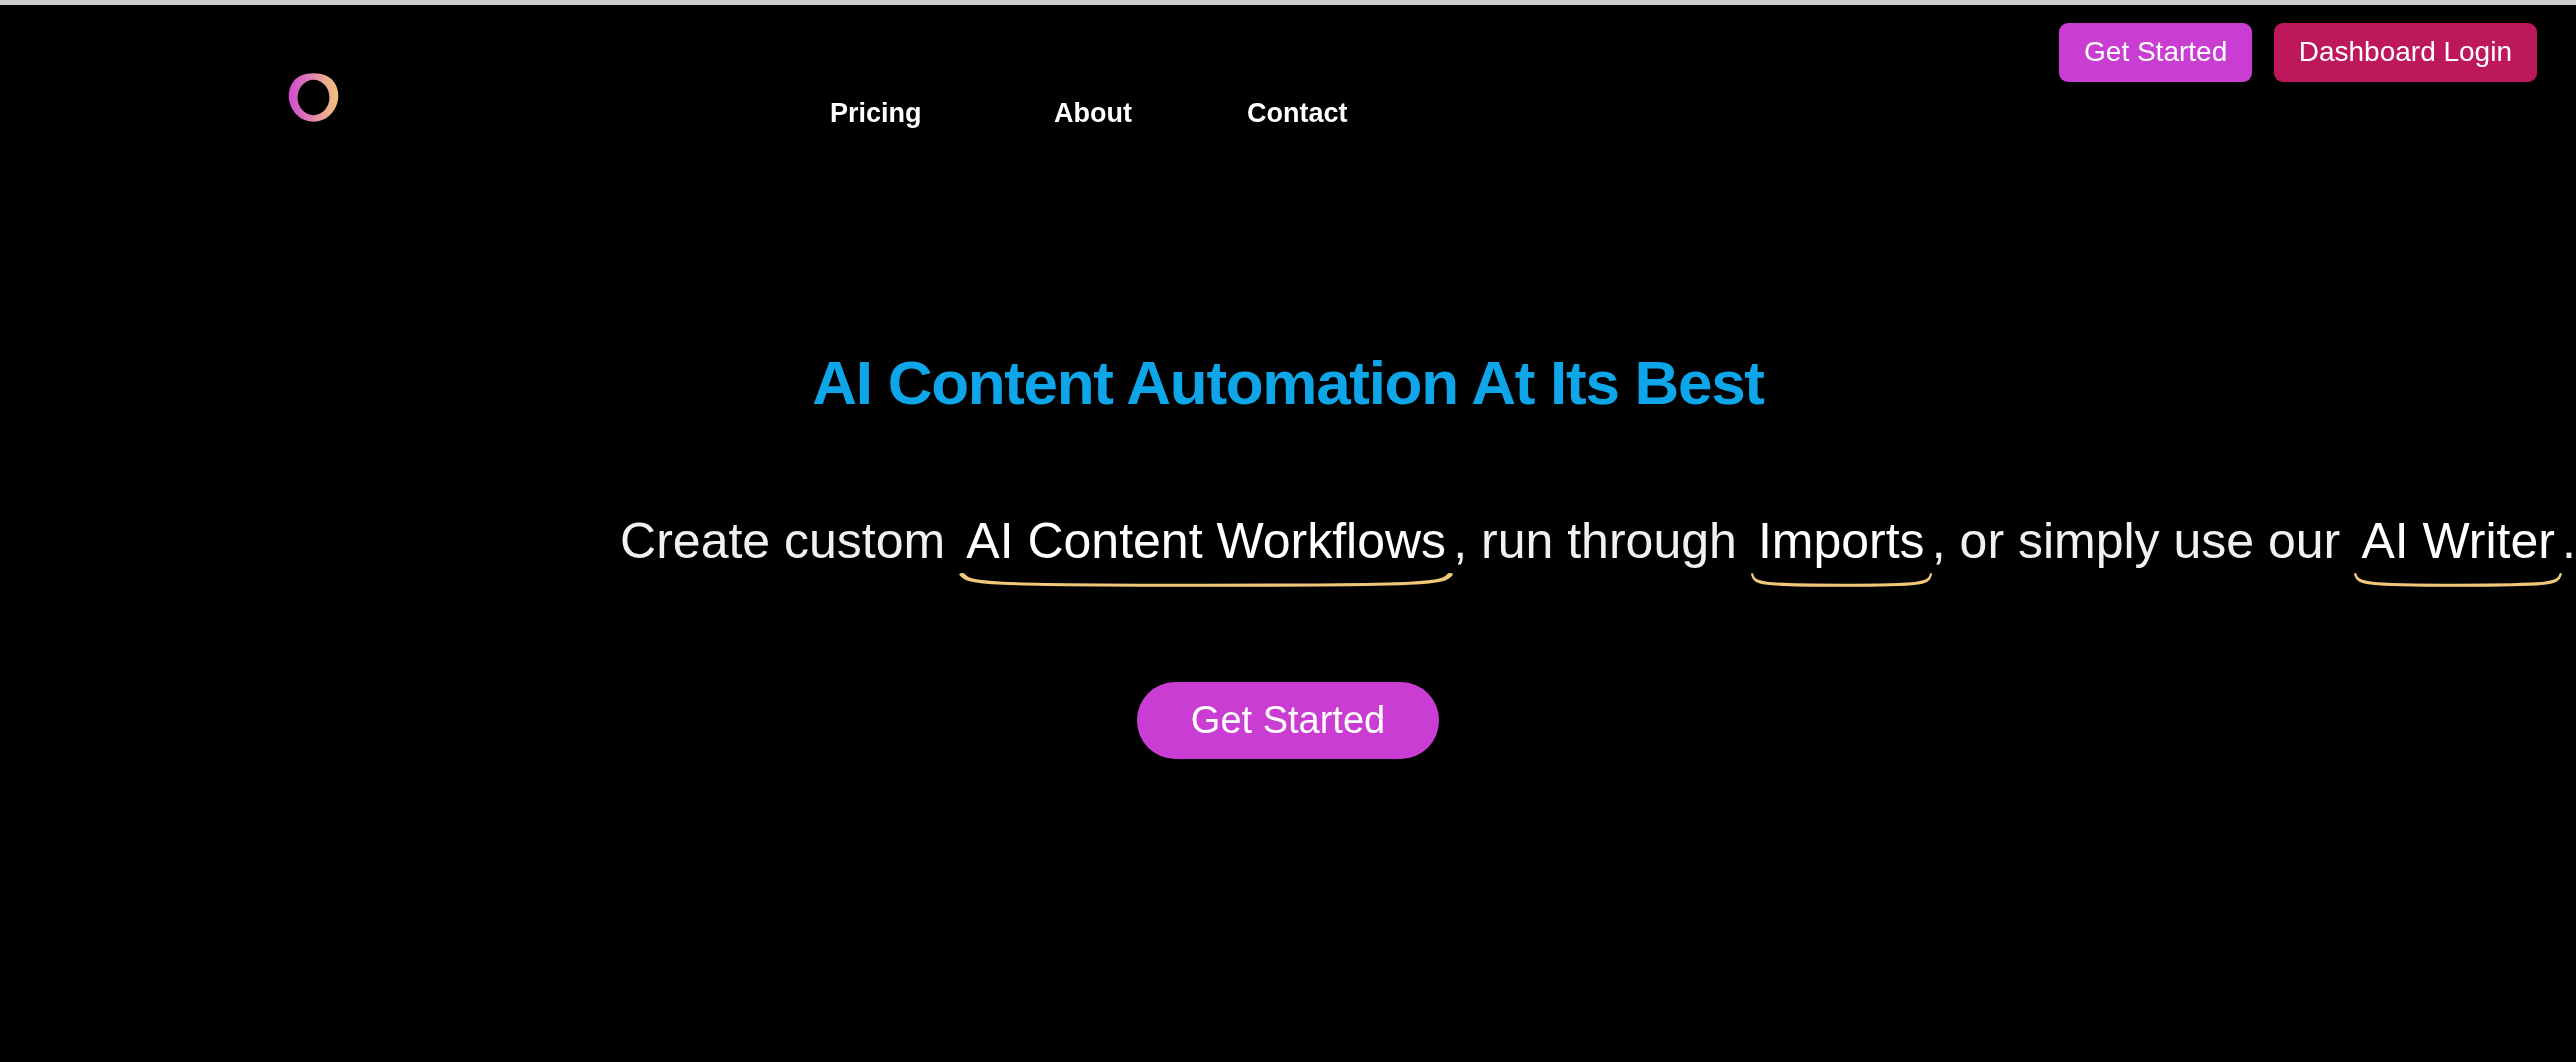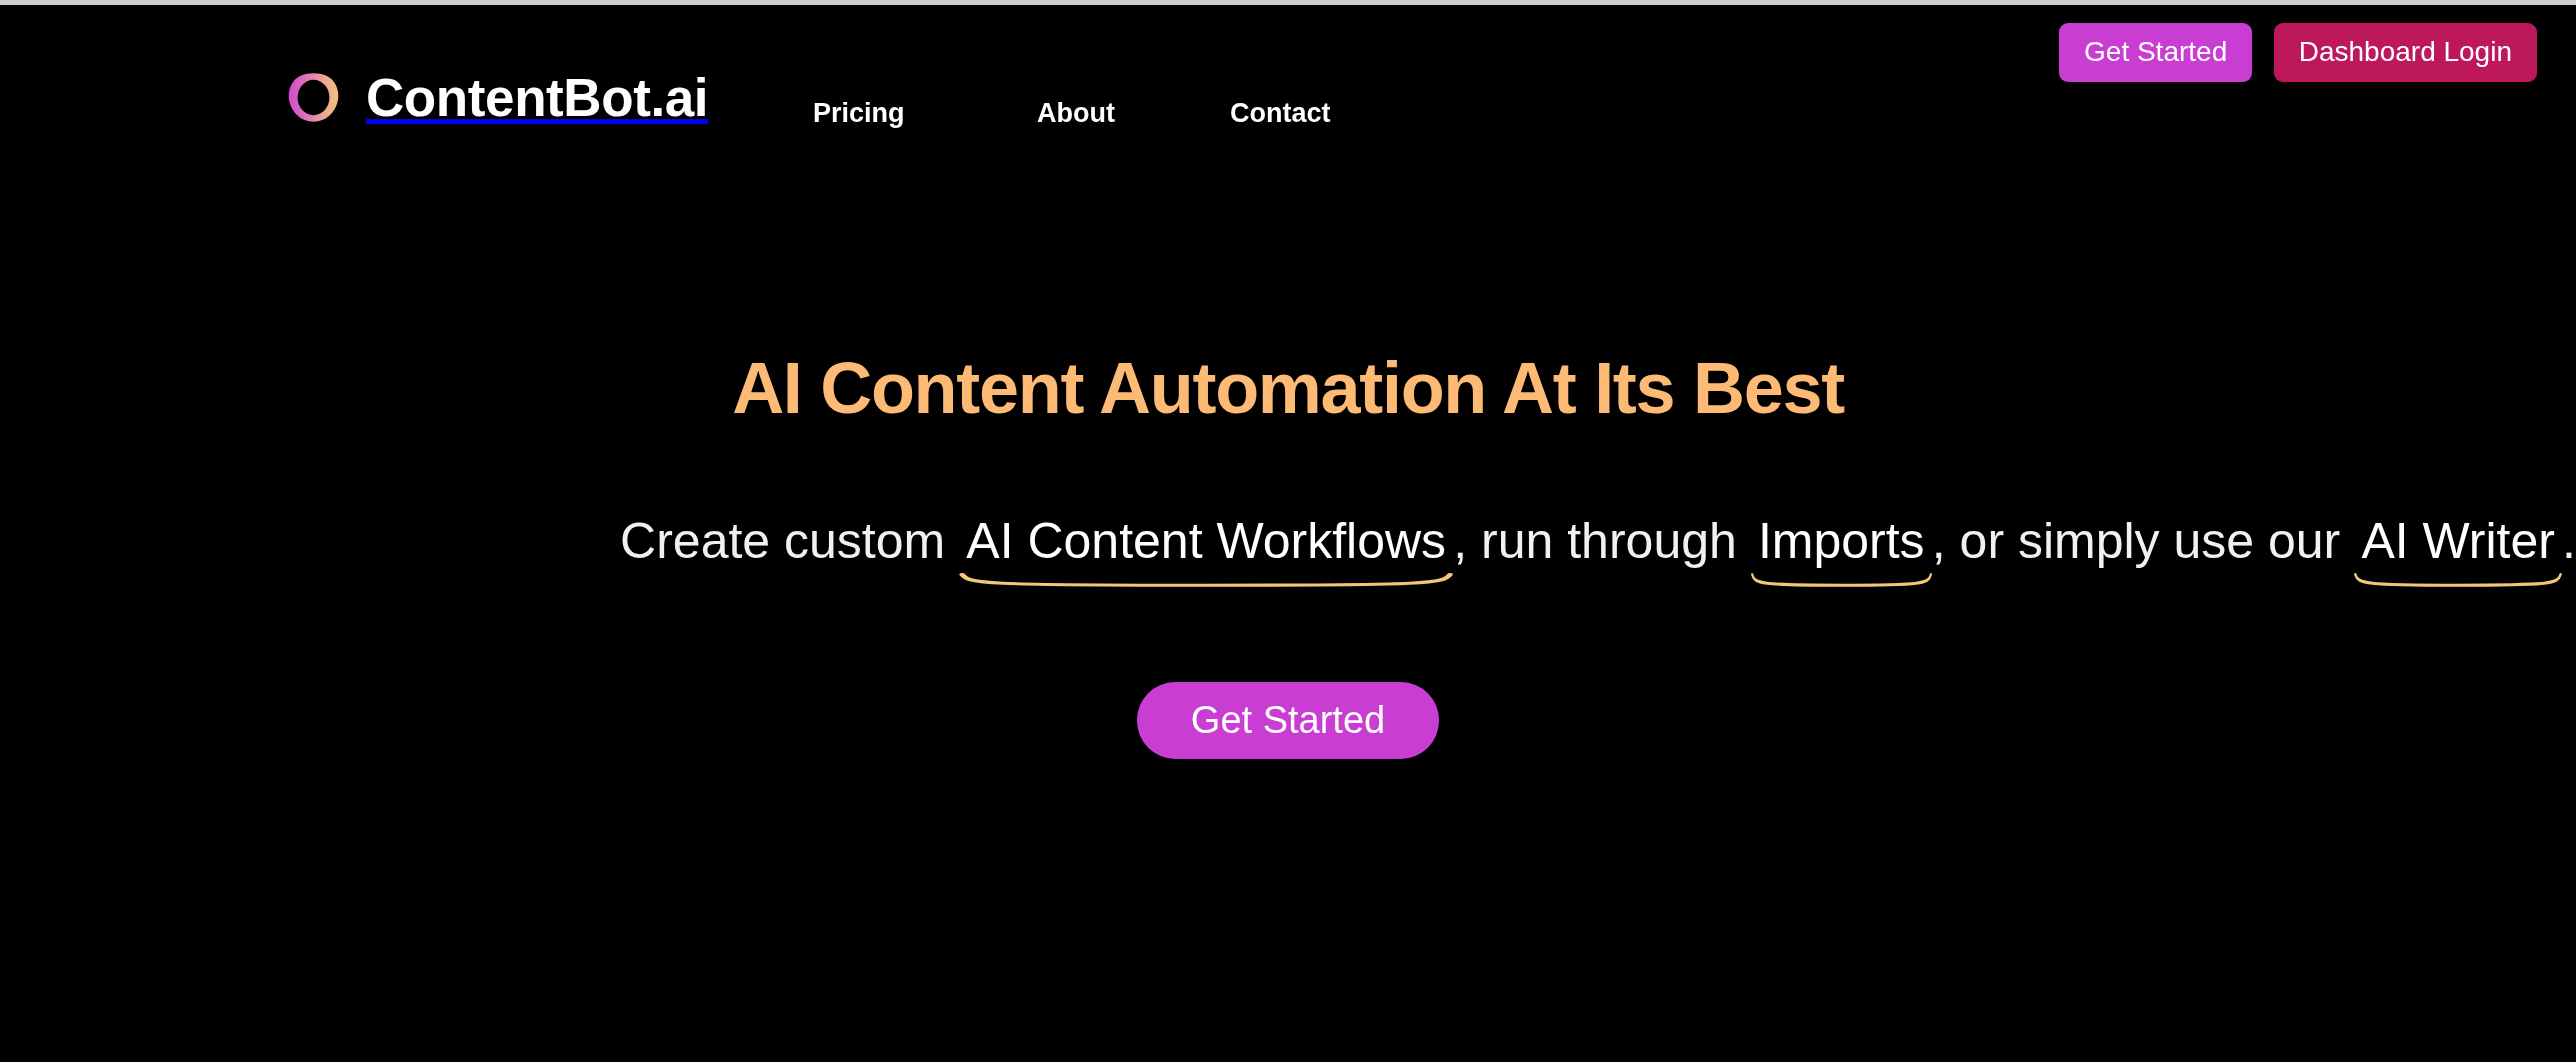--- a/index.html
+++ b/index.html
@@ -62,21 +62,21 @@
     font-size: 53px;
     font-weight: 700;
     color: #ffffff;
     letter-spacing: -0.4px;
     white-space: nowrap;
     line-height: 1;
   }
 
   .main-nav {
     position: absolute;
-    left: 813px;
+    left: 830px;
     top: 95px;
     display: flex;
     align-items: center;
     gap: 0;
   }
 
   .nav-link {
     font-size: 27px;
     font-weight: 700;
     color: #ffffff;
@@ -124,23 +124,23 @@
     position: absolute;
     top: 170px; left: 0;
     width: 2576px;
   }
 
   .hero-title {
     position: absolute;
     top: 179px;
     width: 2576px;
     text-align: center;
-    font-size: 72px;
+    font-size: 62px;
     font-weight: 700;
-    color: #fdba74;
+    color: #0ea5e9;
     letter-spacing: -1.3px;
     line-height: 1.1;
   }
 
   .hero-sub {
     position: absolute;
     top: 340px;
     width: 2576px;
     text-align: right;
     font-size: 50px;
@@ -209,21 +209,20 @@
                      C 92 34, 94 48, 90 60
                      C 86 74, 72 91, 50 91
                      C 28 91, 14 74, 10 60
                      C 6 48, 8 34, 15 24
                      C 22 14, 34 9, 50 9 Z" fill="#fff"></path>
             <ellipse cx="50" cy="50" rx="27" ry="30" fill="#000"></ellipse>
           </mask>
         </defs>
         <rect x="0" y="0" width="100" height="100" fill="url(#ringGrad)" mask="url(#ringMask)"></rect>
       </svg>
-      <span class="brand-name">ContentBot.ai</span>
     </a>
 
     <nav class="main-nav">
       <a class="nav-link n0" href="#">Pricing</a>
       <a class="nav-link n1" href="#">About</a>
       <a class="nav-link n2" href="#">Contact</a>
     </nav>
 
     <div class="header-actions">
       <button class="btn btn-header btn-primary">Get Started</button>

